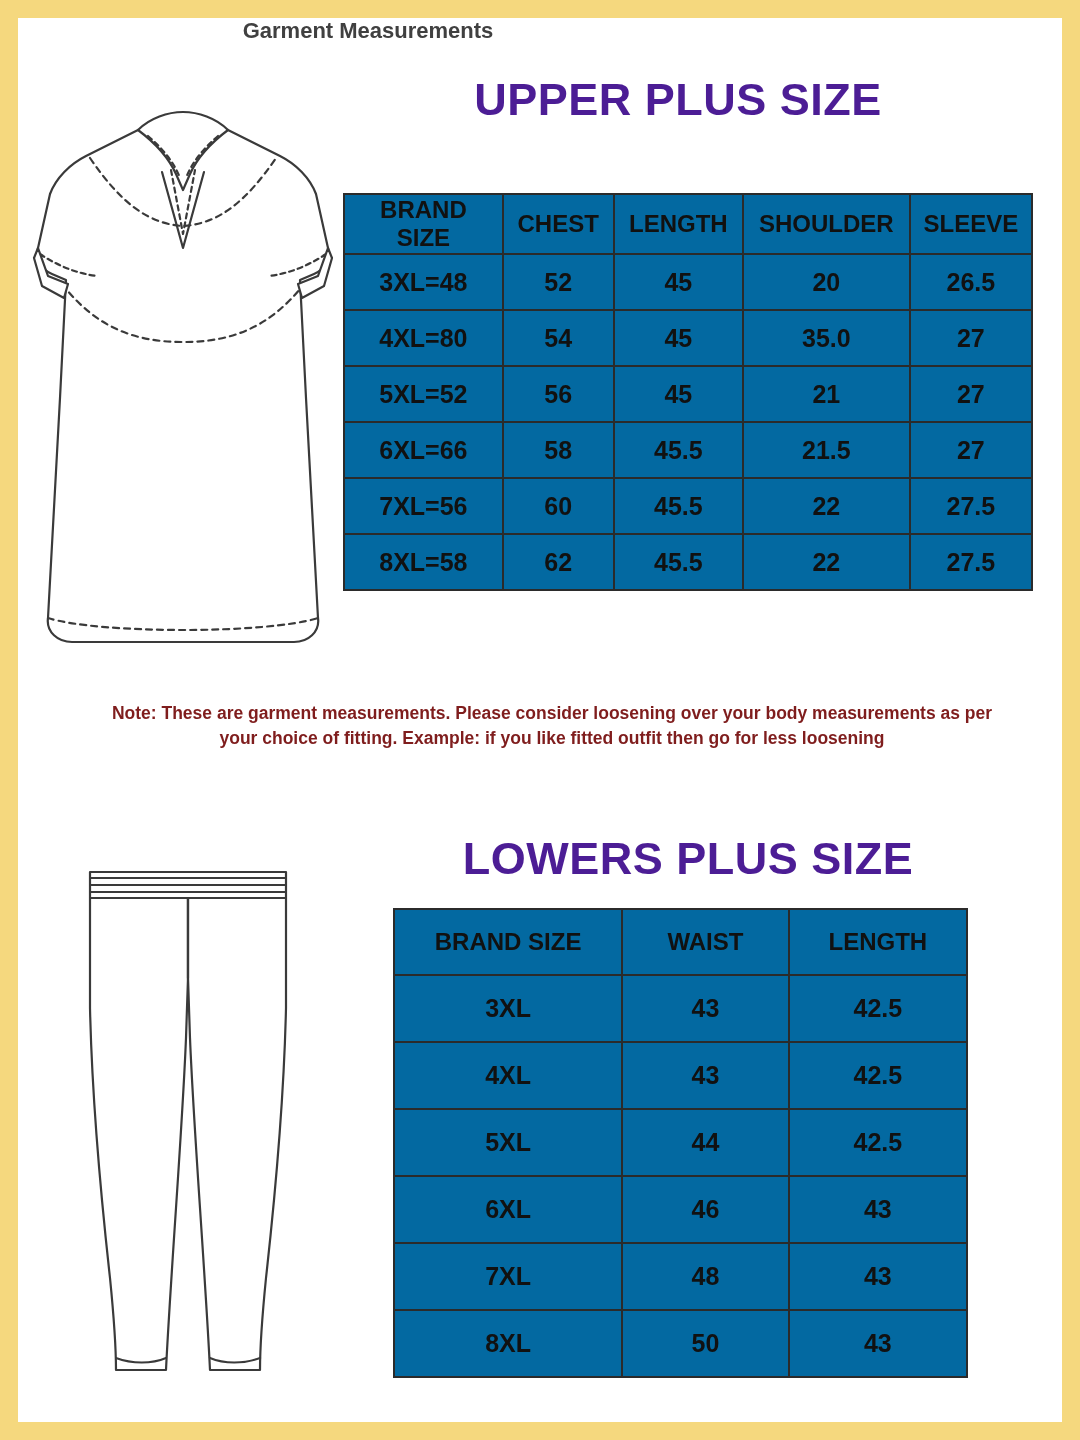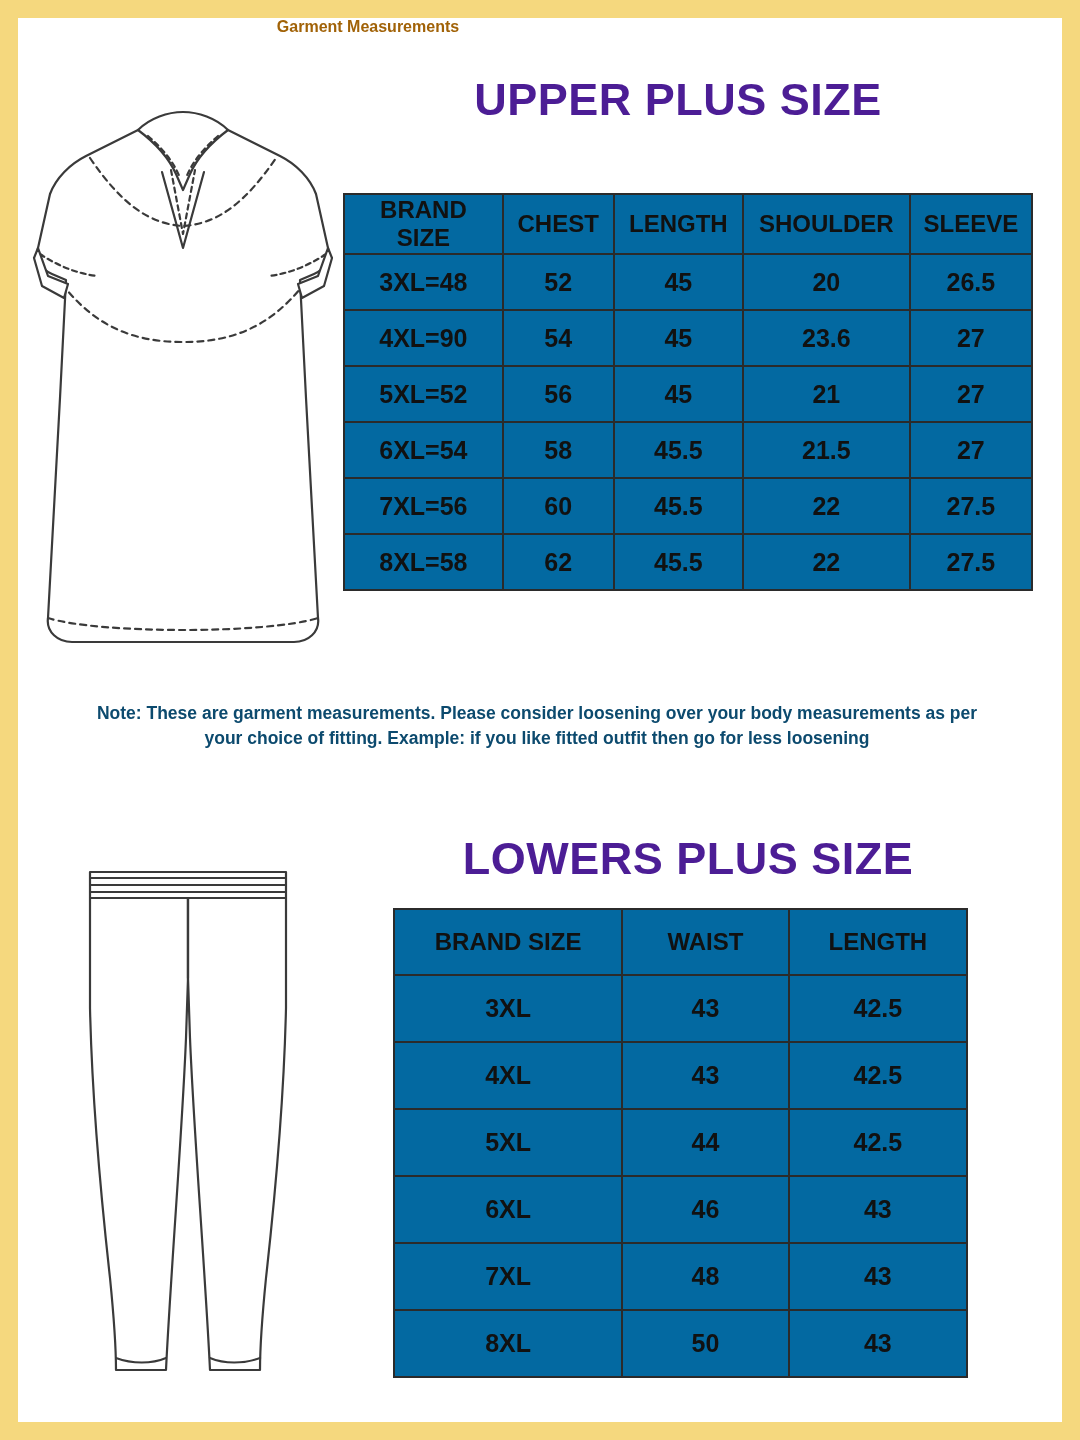--- a/index.html
+++ b/index.html
@@ -41,24 +41,24 @@
   #upper-title {
     left: 310px;
     top: 56px;
     width: 700px;
     font-size: 45px;
   }
   #upper-subtitle {
     left: 310px;
     top: 126px;
     width: 700px;
-    font-size: 16px;
+    font-size: 22px;
     font-weight: bold;
     text-align: center;
-    color: #a16207;
+    color: #404040;
   }
 
   table.sizetable {
     position: absolute;
     border-collapse: collapse;
     background: #0369a1;
   }
   table.sizetable td, table.sizetable th {
     border: 2px solid #2b2b2b;
     text-align: center;
@@ -81,28 +81,28 @@
     padding: 0 8px;
   }
   #upper-table .col-brand { width: 190px; }
   #upper-table .col-chest { width: 110px; }
   #upper-table .col-length { width: 130px; }
   #upper-table .col-shoulder { width: 168px; margin-top: 12px; }
   #upper-table .col-sleeve { width: 120px; }
 
   .note {
     position: absolute;
-    left: 59px;
+    left: 74px;
     top: 683px;
     width: 920px;
     text-align: center;
     font-size: 17.5px;
     font-weight: bold;
     line-height: 1.45;
-    color: #0c4a6e;
+    color: #7f1d1d;
   }
 
   
   #lower-title {
     left: 330px;
     top: 815px;
     width: 680px;
     font-size: 45px;
   }
   #lower-table {
@@ -196,35 +196,35 @@
       </thead>
       <tbody>
         <tr>
           <td>3XL=48</td>
           <td>52</td>
           <td>45</td>
           <td>20</td>
           <td>26.5</td>
         </tr>
         <tr>
-          <td>4XL=90</td>
+          <td>4XL=80</td>
           <td>54</td>
           <td>45</td>
-          <td>23.6</td>
+          <td>35.0</td>
           <td>27</td>
         </tr>
         <tr>
           <td>5XL=52</td>
           <td>56</td>
           <td>45</td>
           <td>21</td>
           <td>27</td>
         </tr>
         <tr>
-          <td>6XL=54</td>
+          <td>6XL=66</td>
           <td>58</td>
           <td>45.5</td>
           <td>21.5</td>
           <td>27</td>
         </tr>
         <tr>
           <td>7XL=56</td>
           <td>60</td>
           <td>45.5</td>
           <td>22</td>

